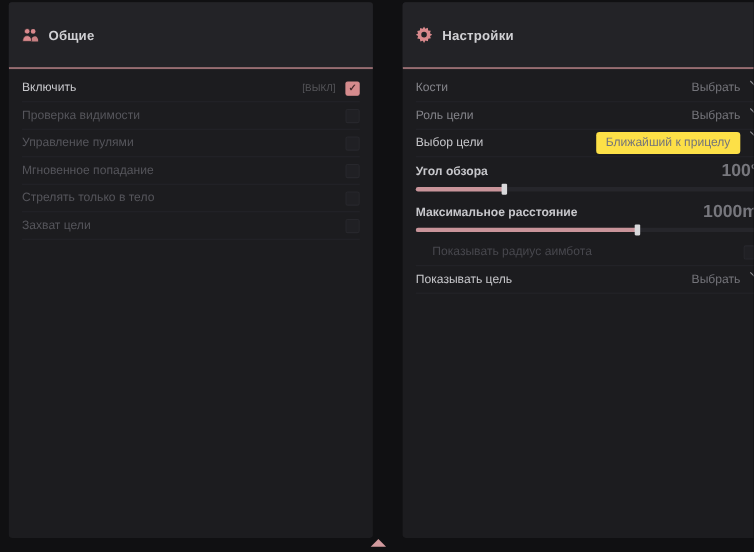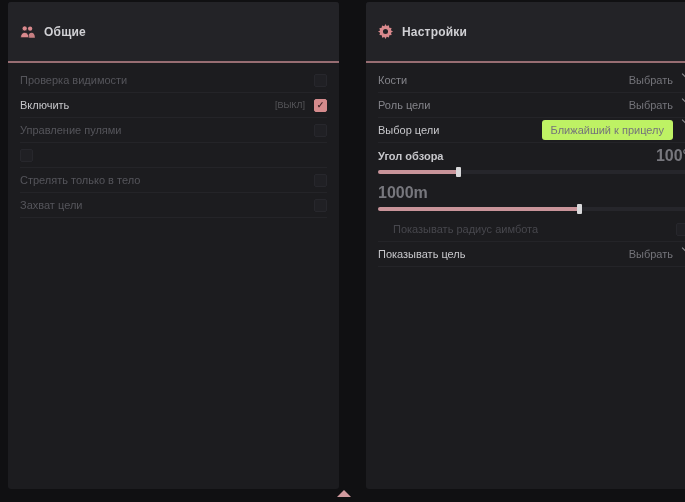--- a/index.html
+++ b/index.html
@@ -37,21 +37,21 @@
     width:13px; height:13px; box-sizing:border-box; border-radius:2px;
     border:1px solid #2e2e34; background:#202024;
     display:flex; align-items:center; justify-content:center; cursor:pointer;
   }
   .checkbox.dim { border-color:#27272c; }
   .checkbox.checked { background:#d58b8d; border-color:#d58b8d; }
   .checkbox.checked::after { content:"✓"; font-size:9px; font-weight:bold; color:#45282a; line-height:1; }
 
   .dropdown { display:flex; align-items:flex-start; gap:10px; cursor:pointer; }
   .dd-value { font-size:11px; color:#74747a; }
-  .dd-box { background:#bef264; border-radius:3px; padding:4px 9px; }
+  .dd-box { background:#fde047; border-radius:3px; padding:4px 9px; }
   .chevron {
     width:6px; height:6px; box-sizing:border-box; margin-top:-3px;
     border-right:1.5px solid #8e8e92; border-bottom:1.5px solid #8e8e92;
     transform:rotate(45deg);
   }
 
   .slider-row { padding:4px 0 6px 0;font-weight:bold; }
   .slider-head { display:flex; align-items:center; justify-content:space-between; margin-bottom:5px; }
   .slider-value { font-size:16px; color:#77777d; }
   .track { position:relative; height:4px; background:#26262b; border-radius:2px; cursor:pointer; }
@@ -82,38 +82,39 @@
           <circle cx="5" cy="3.2" r="2.7" stroke="#1c1c1f" stroke-width="0.7"></circle>
           <path d="M0.6 13C.6 9.4 2.5 7.4 5 7.4s4.4 2 4.4 5.6z" stroke="#1c1c1f" stroke-width="0.7"></path>
         </g>
       </svg>
     </span>
     <span class="panel-title">Общие</span>
   </div>
   <div class="panel-body">
 
     <div class="row">
-      <span class="row-label lbl-dim">Проверка видимости</span>
-      <span class="checkbox dim"></span>
-    </div>
-
-    <div class="row">
       <span class="row-label lbl-bright">Включить</span>
       <span class="row-right">
         <span class="keytag">[ВЫКЛ]</span>
         <span class="checkbox checked"></span>
       </span>
     </div>
 
     <div class="row">
+      <span class="row-label lbl-dim">Проверка видимости</span>
+      <span class="checkbox dim"></span>
+    </div>
+
+    <div class="row">
       <span class="row-label lbl-dim">Управление пулями</span>
       <span class="checkbox dim"></span>
     </div>
 
     <div class="row">
+      <span class="row-label lbl-dim">Мгновенное попадание</span>
       <span class="checkbox dim"></span>
     </div>
 
     <div class="row">
       <span class="row-label lbl-dim">Стрелять только в тело</span>
       <span class="checkbox dim"></span>
     </div>
 
     <div class="row">
       <span class="row-label lbl-dim">Захват цели</span>
@@ -165,20 +166,21 @@
         <span class="slider-value">100°</span>
       </div>
       <div class="track">
         <div class="track-fill" style="width: 26%;"></div>
         <div class="track-thumb" style="left: 26%;"></div>
       </div>
     </div>
 
     <div class="slider-row">
       <div class="slider-head">
+        <span class="row-label lbl-bright">Максимальное расстояние</span>
         <span class="slider-value">1000m</span>
       </div>
       <div class="track">
         <div class="track-fill" style="width: 65%;"></div>
         <div class="track-thumb" style="left: 65%;"></div>
       </div>
     </div>
 
     <div class="row">
       <span class="row-label lbl-dimmer">Показывать радиус аимбота</span>

